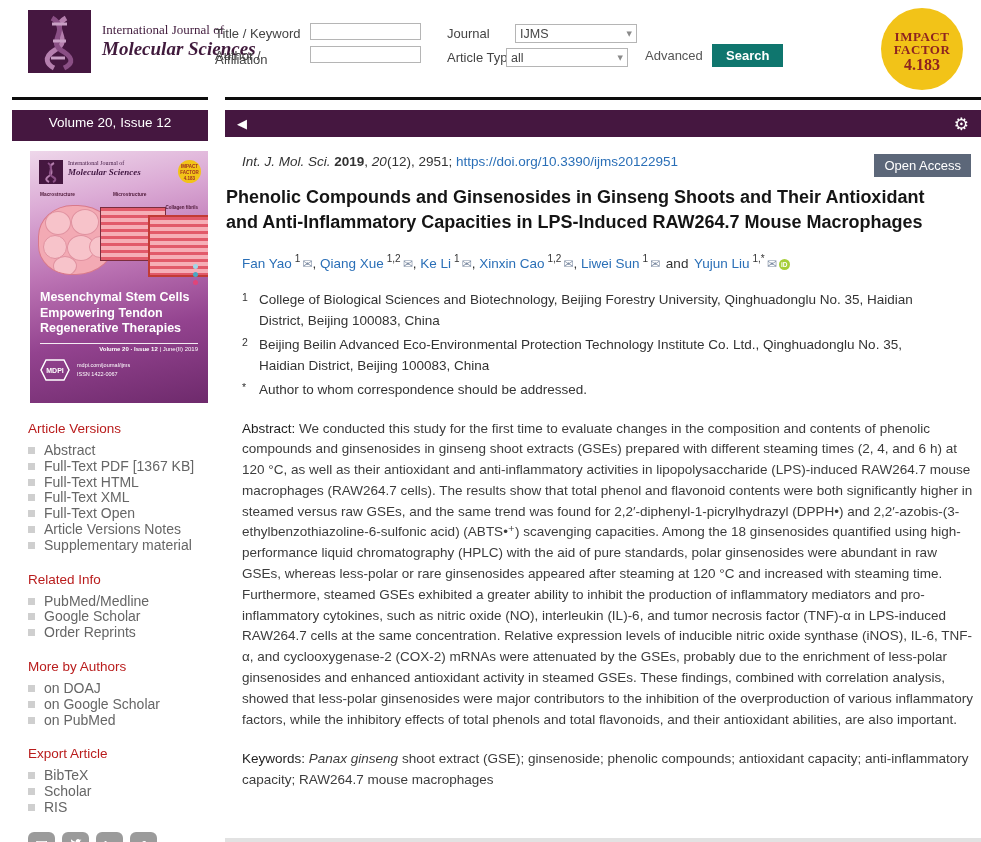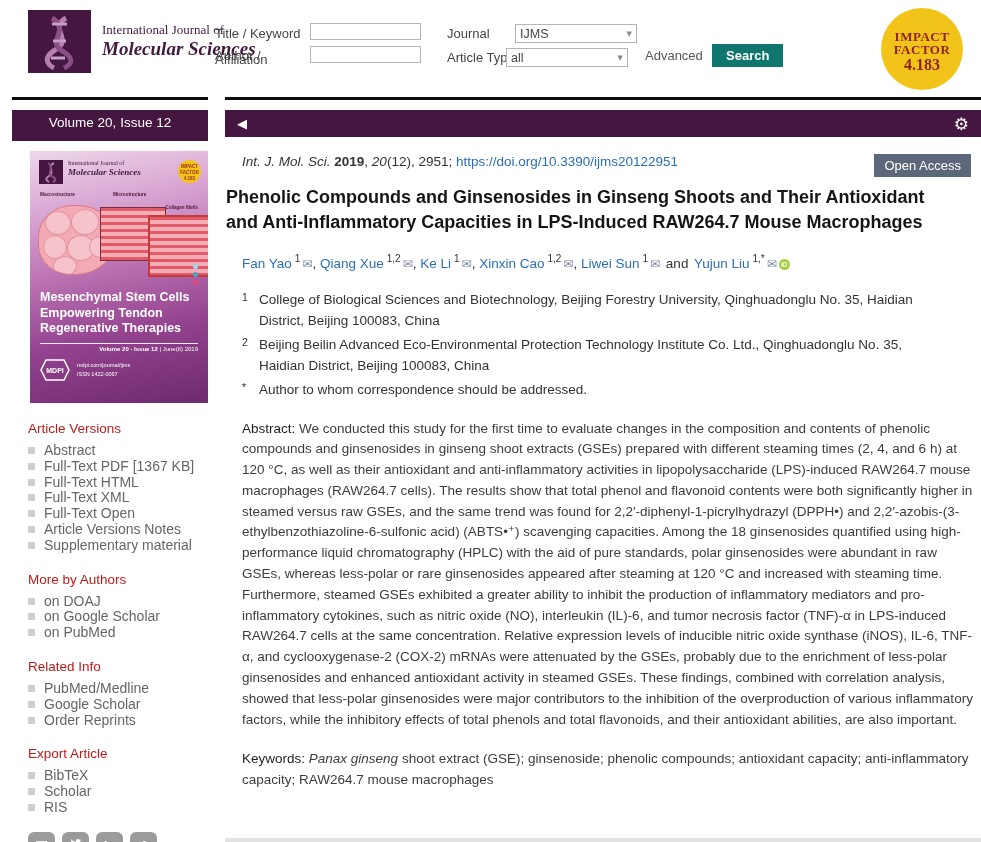--- a/index.html
+++ b/index.html
@@ -224,34 +224,34 @@
       <li><span class="blt"></span><a>Full-Text PDF [1367 KB]</a></li>
       <li><span class="blt"></span><a>Full-Text HTML</a></li>
       <li><span class="blt"></span><a>Full-Text XML</a></li>
       <li><span class="blt"></span><a>Full-Text Open</a></li>
       <li><span class="blt"></span><a>Article Versions Notes</a></li>
       <li><span class="blt"></span><a>Supplementary material</a></li>
     </ul>
   </div>
 
   <div class="side-sec">
+    <div class="side-title">Related Info</div>
+    <ul class="side-ul">
+      <li><span class="blt"></span><a>PubMed/Medline</a></li>
+      <li><span class="blt"></span><a>Google Scholar</a></li>
+      <li><span class="blt"></span><a>Order Reprints</a></li>
+    </ul>
+  </div>
+
+  <div class="side-sec">
     <div class="side-title">More by Authors</div>
     <ul class="side-ul">
       <li><span class="blt"></span><a>on DOAJ</a></li>
       <li><span class="blt"></span><a>on Google Scholar</a></li>
       <li><span class="blt"></span><a>on PubMed</a></li>
-    </ul>
-  </div>
-
-  <div class="side-sec">
-    <div class="side-title">Related Info</div>
-    <ul class="side-ul">
-      <li><span class="blt"></span><a>PubMed/Medline</a></li>
-      <li><span class="blt"></span><a>Google Scholar</a></li>
-      <li><span class="blt"></span><a>Order Reprints</a></li>
     </ul>
   </div>
 
   <div class="side-sec">
     <div class="side-title">Export Article</div>
     <ul class="side-ul">
       <li><span class="blt"></span><a>BibTeX</a></li>
       <li><span class="blt"></span><a>Scholar</a></li>
       <li><span class="blt"></span><a>RIS</a></li>
     </ul>

